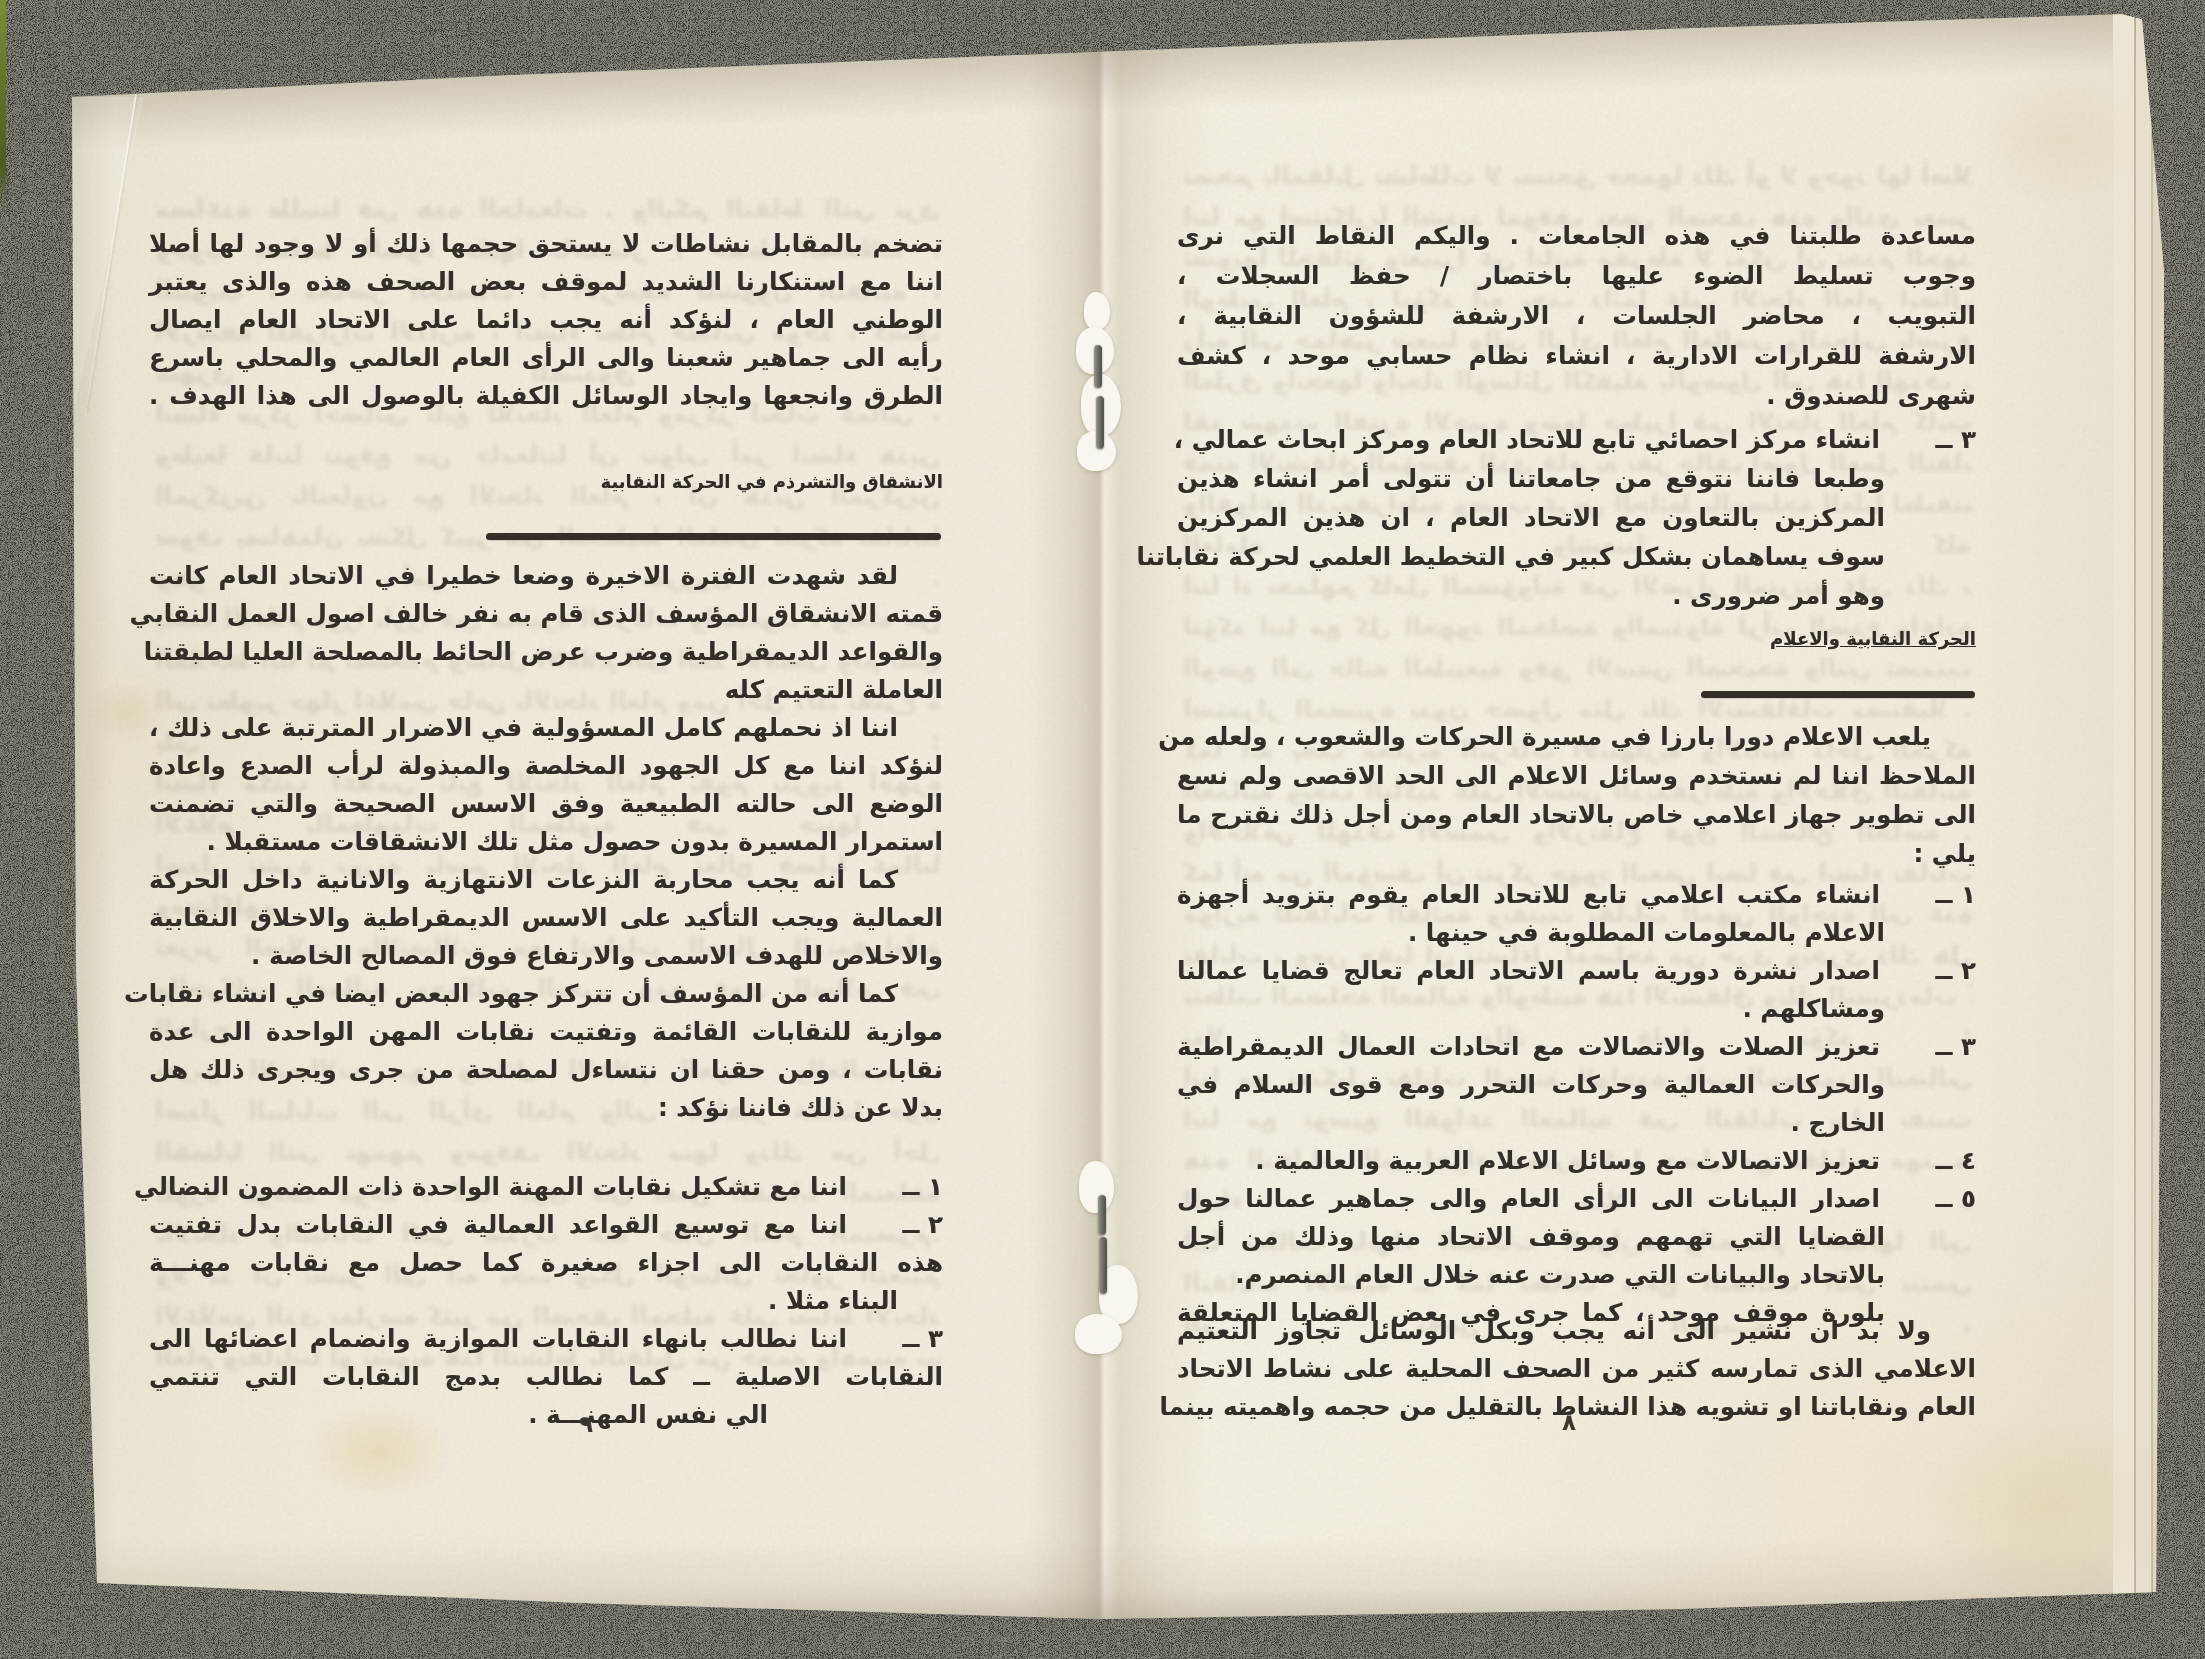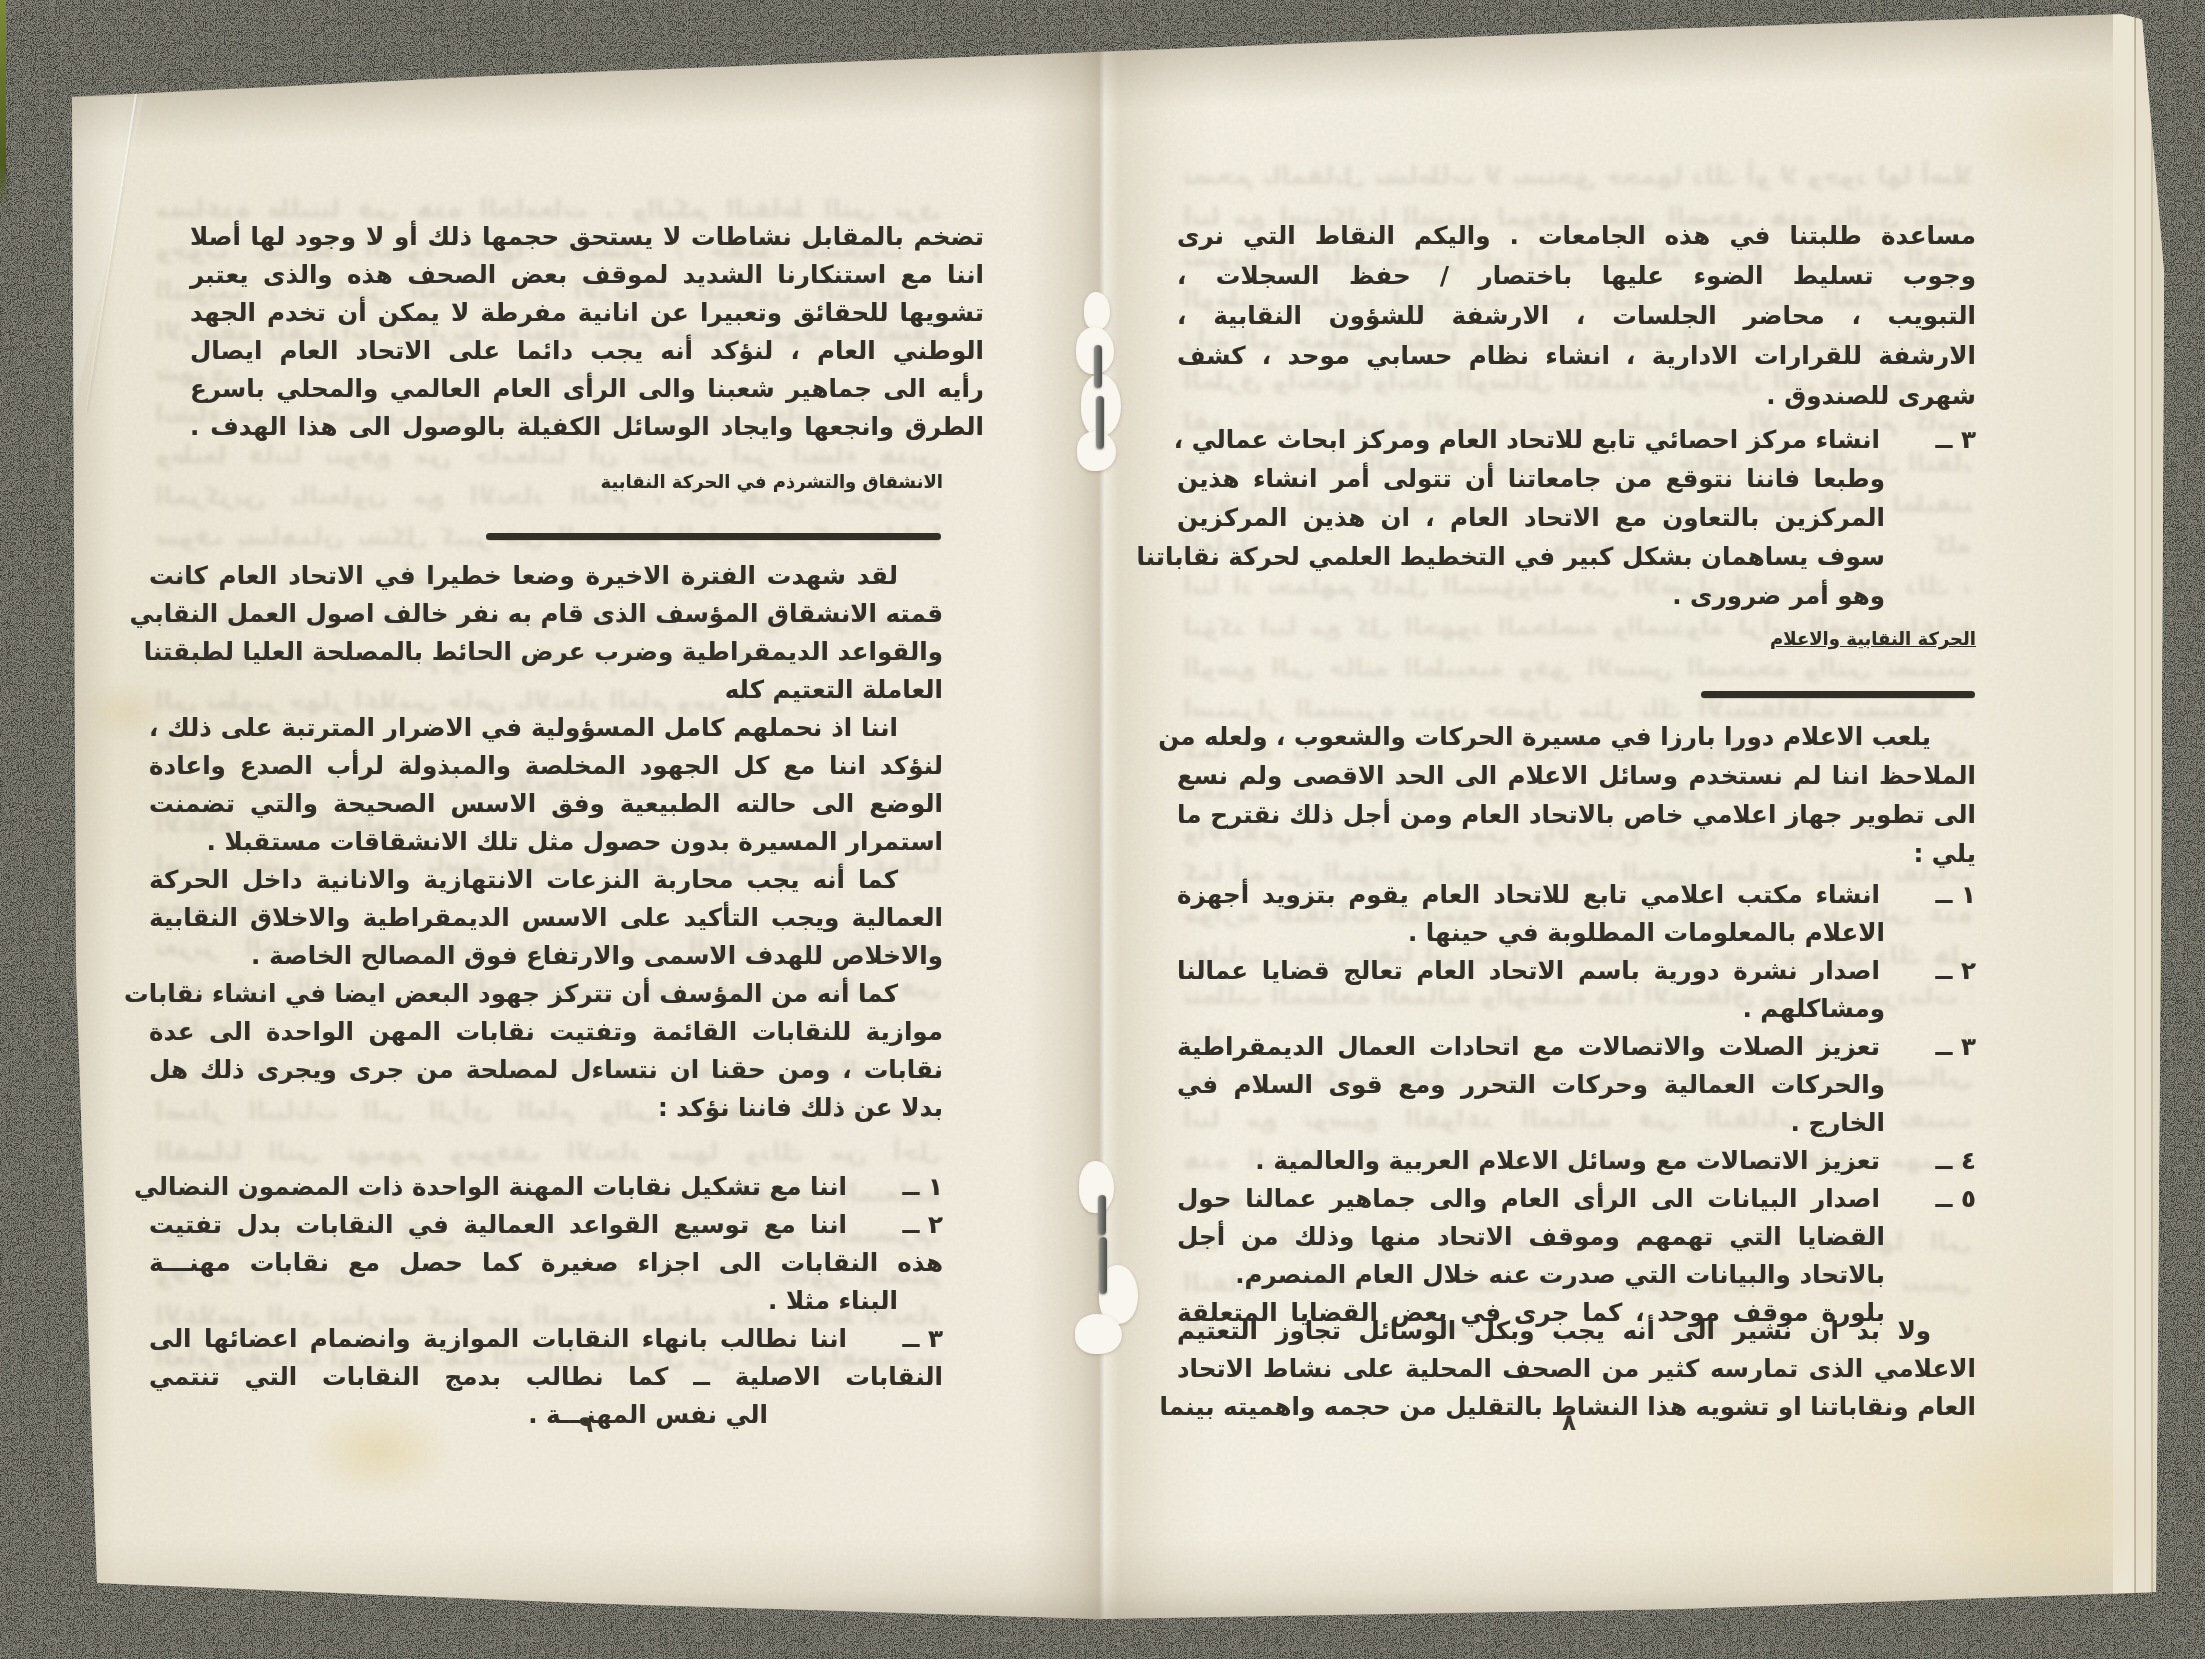--- a/index.html
+++ b/index.html
@@ -66,21 +66,21 @@
   .list-r .tl.first{margin-right:0;}
   .heading{position:absolute;direction:rtl;font-size:18px;font-weight:bold;color:#302b24;
       text-align:right;text-shadow:0 0 0.6px rgba(50,45,38,0.4);}
   .rule{position:absolute;height:7.1px;background:#332e26;border-radius:3.9px;box-shadow:0 0.6px 0.6px rgba(60,55,45,0.3);}
   .pagenum{position:absolute;width:58px;text-align:center;font-size:23px;font-weight:bold;color:#3b362e;direction:rtl;}
   
   .ghost{position:absolute;direction:rtl;transform:scaleX(-1);filter:blur(1.9px);opacity:0.15;color:#776f5f;
          overflow:hidden;pointer-events:none;}
   .ghost .tl{color:inherit;text-shadow:none;--lh:41px;}
   
-  #l-para1{left:149px;top:218px;width:794px;margin-left:41px;--lh:38px;}
+  #l-para1{left:149px;top:225px;width:794px;--lh:38px;}
   #l-heading{left:149px;top:471px;width:794px;}
   #l-rule{left:486px;top:533px;width:455px;}
   #l-para2{left:149px;top:557px;width:794px;--lh:38px;}
   #l-list{left:149px;top:1168px;width:794px;--lh:38px;}
   #l-pagenum{left:557px;top:1411px;}
   #r-para1{left:1177px;top:216px;width:799px;--lh:40px;}
   #r-item3{left:1177px;top:420px;width:799px;--lh:39px;}
   #r-heading{left:1177px;top:628px;width:799px;text-decoration:underline;}
   #r-rule{left:1701px;top:691px;width:274px;}
   #r-para2{left:1177px;top:717px;width:799px;--lh:39px;}
@@ -195,21 +195,20 @@
         <div class="tl">هذه النقابات الى اجزاء صغيرة كما حصل مع نقابات مهنـــة</div>
         <div class="tl">البناء مثلا .</div>
         <div class="tl">اننا نطالب بانهاء النقابات الموازية وانضمام اعضائها الى</div>
         <div class="tl">النقابات الاصلية ــ كما نطالب بدمج النقابات التي تنتمي</div>
         <div class="tl">الي نفس المهنـــة .</div>
       </div>
 
     <div class="block" id="l-para1">
         <div class="tl">تضخم بالمقابل نشاطات لا يستحق حجمها ذلك أو لا وجود لها أصلا</div>
         <div class="tl">اننا مع استنكارنا الشديد لموقف بعض الصحف هذه والذى يعتبر</div>
-        <div class="tl">تشويها للحقائق وتعبيرا عن انانية مفرطة لا يمكن أن تخدم الجهد</div>
         <div class="tl">الوطني العام ، لنؤكد أنه يجب دائما على الاتحاد العام ايصال</div>
         <div class="tl">رأيه الى جماهير شعبنا والى الرأى العام العالمي والمحلي باسرع</div>
         <div class="tl">الطرق وانجعها وايجاد الوسائل الكفيلة بالوصول الى هذا الهدف .</div>
       </div>
     <div class="heading" id="l-heading">الانشقاق والتشرذم في الحركة النقابية</div>
     <div class="rule" id="l-rule"></div>
     <div class="block" id="l-para2">
         <div class="tl ind1">لقد شهدت الفترة الاخيرة وضعا خطيرا في الاتحاد العام كانت</div>
         <div class="tl">قمته الانشقاق المؤسف الذى قام به نفر خالف اصول العمل النقابي</div>
         <div class="tl">والقواعد الديمقراطية وضرب عرض الحائط بالمصلحة العليا لطبقتنا</div>

